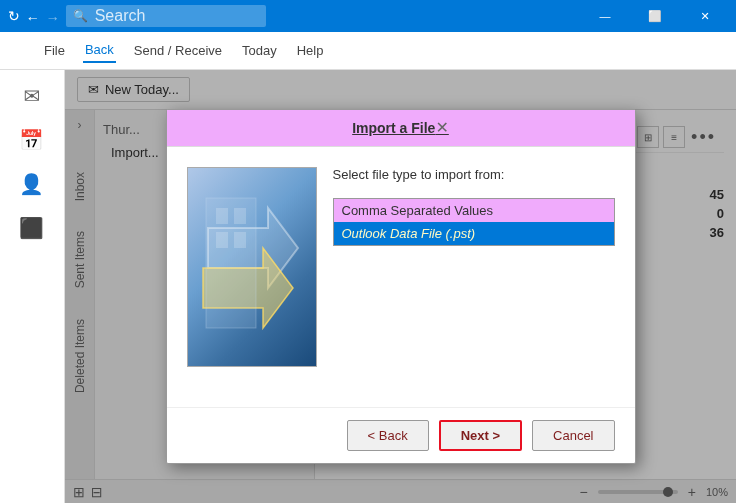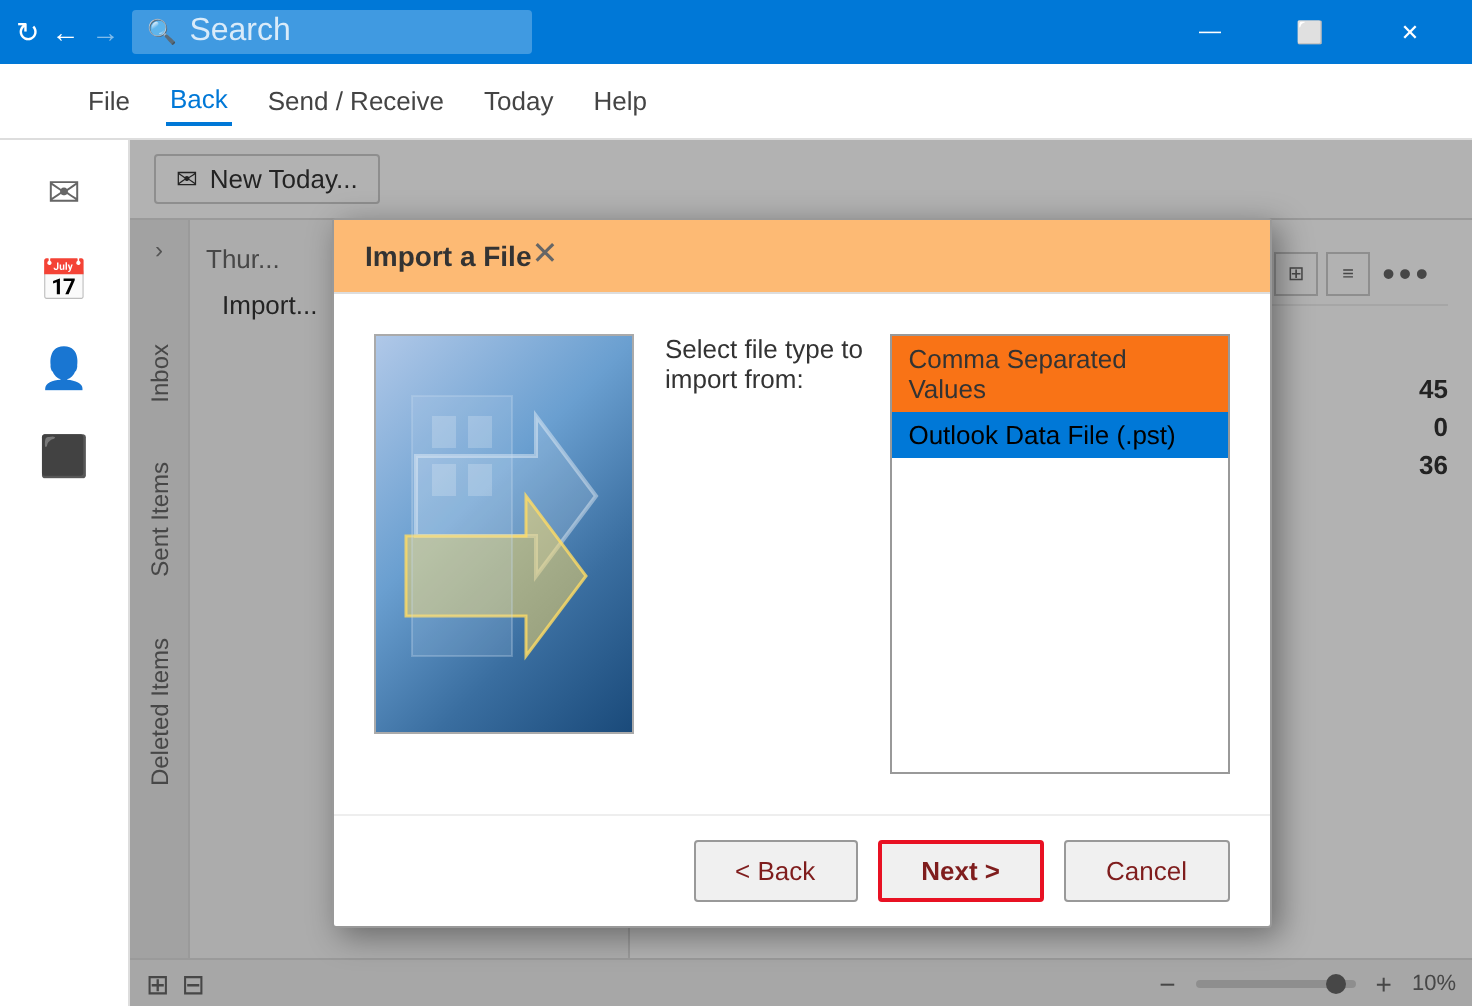--- a/index.html
+++ b/index.html
@@ -223,29 +223,30 @@
       background: white;
       border: 1px solid #999;
       border-radius: 2px;
       box-shadow: 4px 4px 16px rgba(0,0,0,0.4);
       width: 470px;
       min-height: 350px;
       padding: 0;
       position: relative;
     }
     .modal-title-bar {
-      background: #fdba74;
+      background: #f0abfc;
       border-bottom: 1px solid #ddd;
       padding: 10px 16px;
       font-size: 14px;
       font-weight: 600;
       color: #333;
       display: flex;
       align-items: center;
-      justify-content: flex-start;
+      justify-content: center;
+      text-decoration: underline;
     }
     .modal-close {
       cursor: pointer;
       font-size: 16px;
       color: #666;
       background: none;
       border: none;
       line-height: 1;
     }
 
@@ -269,41 +270,43 @@
       position: absolute;
       top: 20px;
       left: 10px;
       width: 110px;
       height: 160px;
     }
 
     .modal-content {
       flex: 1;
       display: flex;
+      flex-direction: column;
       gap: 10px;
     }
     .modal-label {
       font-size: 13px;
       color: #333;
       margin-bottom: 6px;
     }
     .file-list {
       border: 1px solid #999;
       width: 100%;
     }
     .file-list-item {
       padding: 4px 8px;
       font-size: 13px;
       color: #333;
       cursor: pointer;
-      background: #f97316;
+      background: #f0abfc;
     }
     .file-list-item.selected {
       background: #0078d7;
-      color: #000000;
+      color: #fef9c3;
+      font-style: italic;
     }
 
     .modal-footer {
       display: flex;
       justify-content: flex-end;
       gap: 10px;
       padding: 12px 20px;
       border-top: 1px solid #eee;
     }
     .modal-btn {

